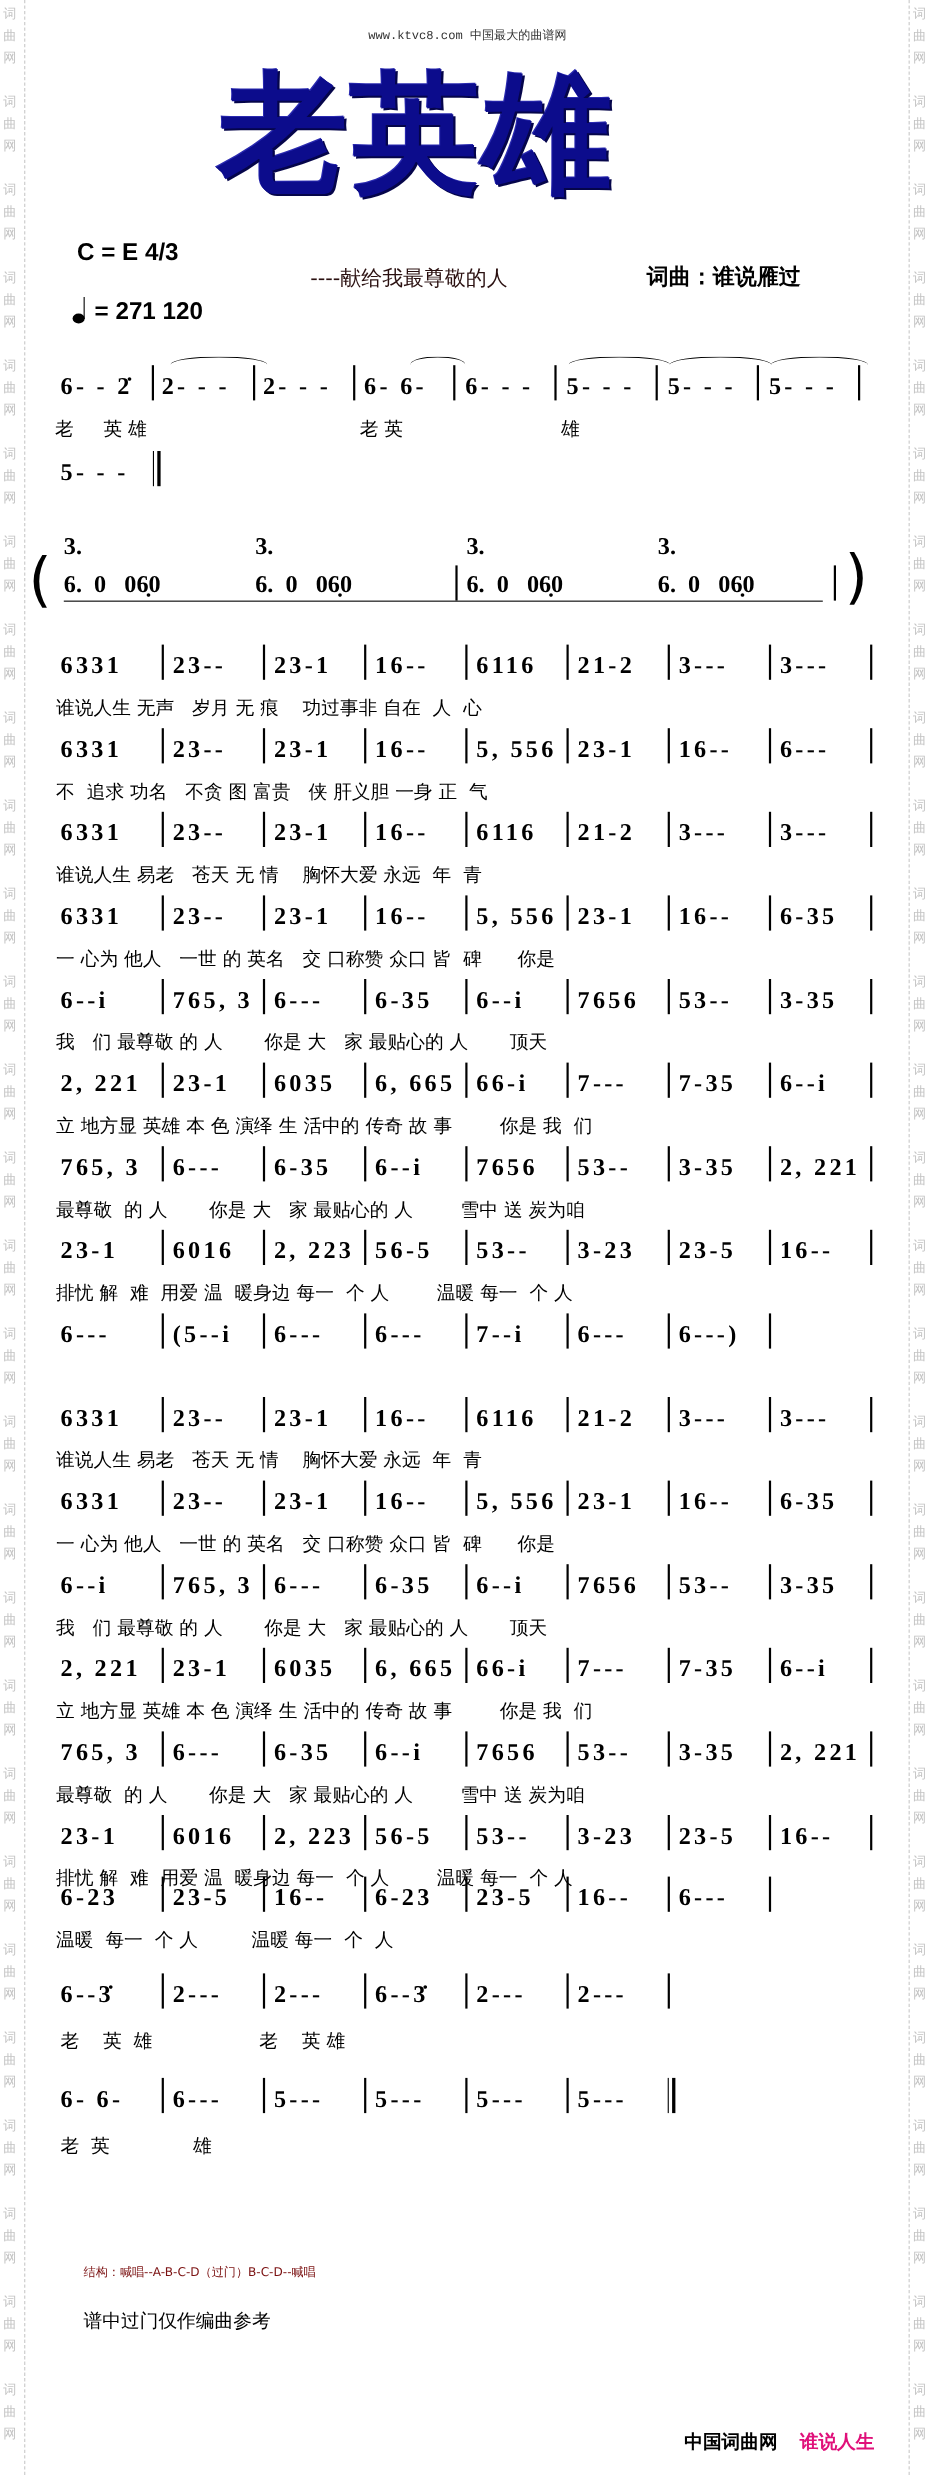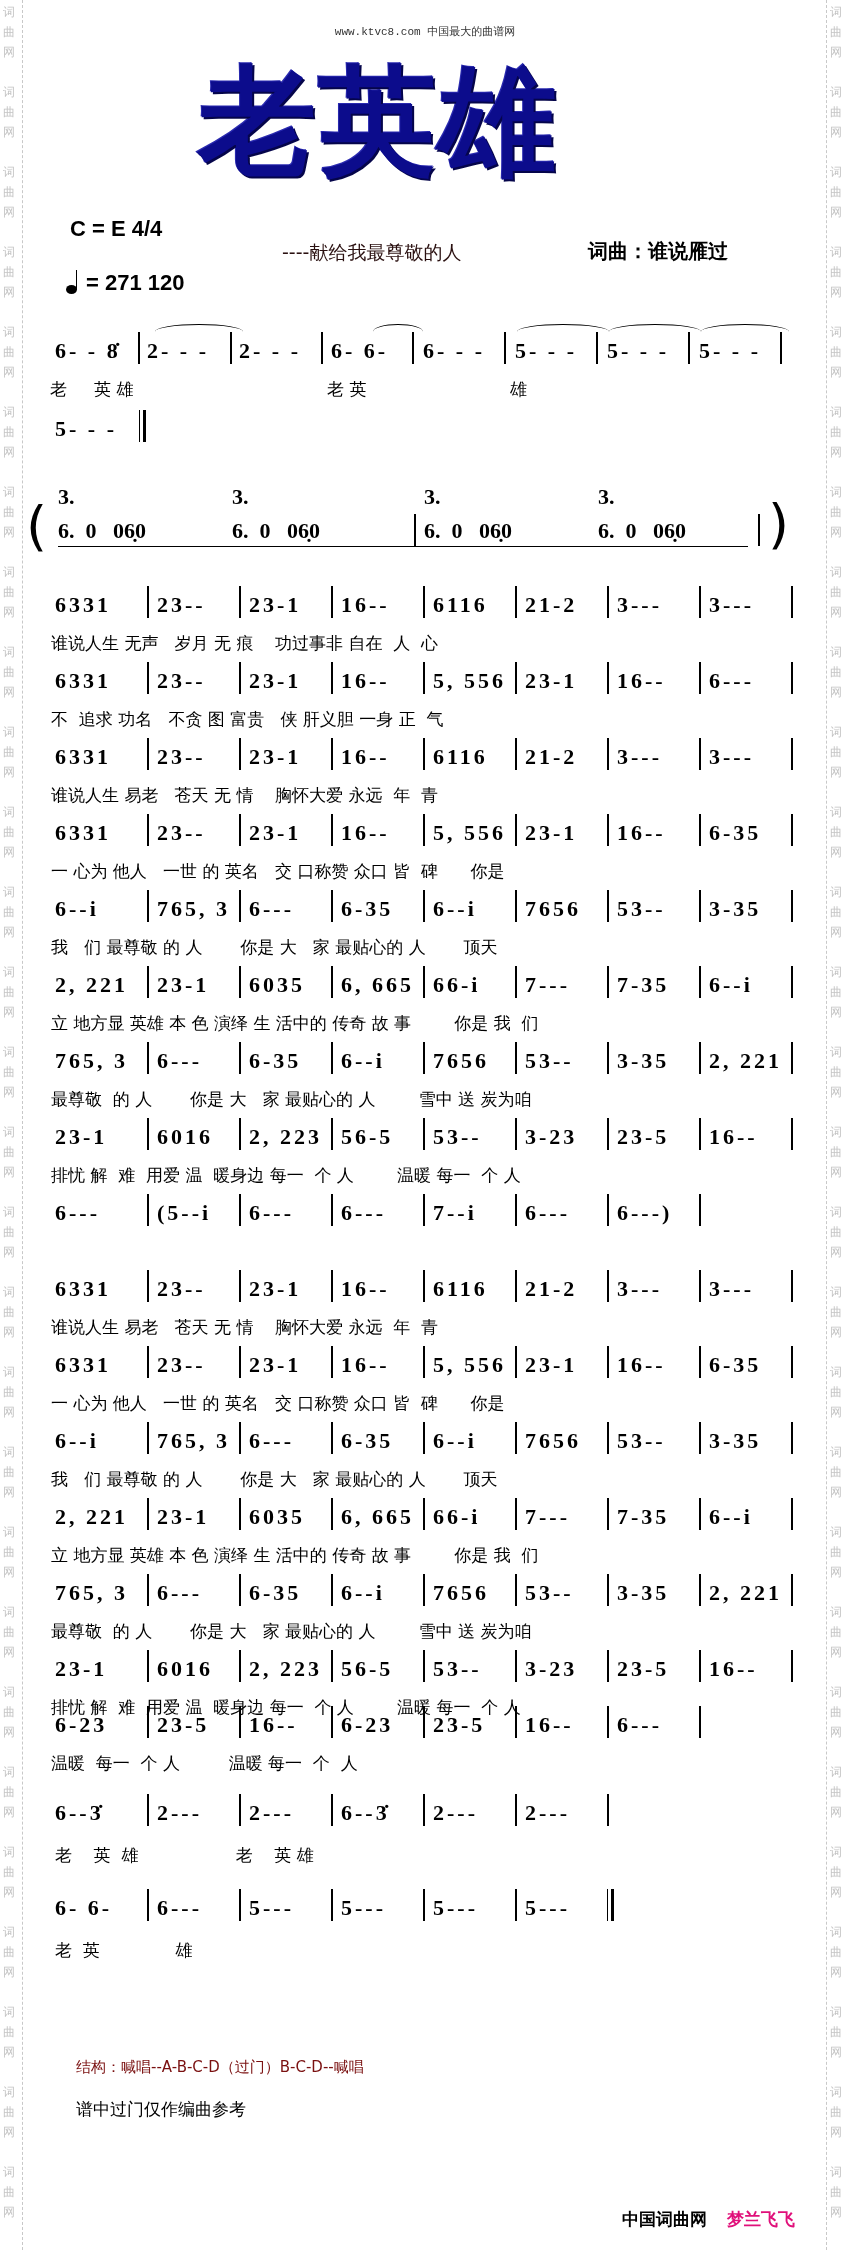--- a/index.html
+++ b/index.html
@@ -19,21 +19,21 @@
   .credit{position:absolute;top:238px;left:588px;font-size:20px;font-weight:bold;}
   .row{position:absolute;left:55px;width:735px;}
   .notes{position:absolute;left:0;height:30px;font-family:"Liberation Serif","DejaVu Serif",serif;font-weight:bold;font-size:22px;letter-spacing:3px;white-space:nowrap;}
   .m{position:absolute;top:0;white-space:nowrap;}
   .bar{position:absolute;top:-6px;width:1.5px;height:32px;background:#000;}
   .dbl{position:absolute;top:-6px;width:3px;height:32px;border-left:1px solid #000;border-right:3px solid #000;}
   .lyr{position:absolute;top:40px;font-size:17px;white-space:nowrap;font-family:"DejaVu Sans",sans-serif;}
   .tie{position:absolute;height:14px;border-top:1.5px solid #000;border-radius:50% 50% 0 0;}
   .intro{position:absolute;top:478px;left:30px;width:760px;height:90px;}
   .paren{position:absolute;font-size:54px;font-weight:normal;line-height:1;}
-  .struct{position:absolute;top:2058px;left:76px;font-size:15px;color:#7a1010;}
+  .struct{position:absolute;top:2058px;left:76px;font-size:11px;color:#7a1010;}
   .note2{position:absolute;top:2098px;left:76px;font-size:17px;}
   .source{position:absolute;top:2208px;left:622px;font-size:17px;font-weight:bold;}
   .source .site-name{color:#e0107a;margin-left:20px;}
 </style>
 </head>
 <body>
 
 <div class="wm-col left" id="wmL">
     <span style="top: 6px;">词</span>
     <span style="top: 26px;">曲</span>
@@ -202,31 +202,31 @@
     <span style="top: 2086px;">词</span>
     <span style="top: 2106px;">曲</span>
     <span style="top: 2126px;">网</span>
     <span style="top: 2166px;">词</span>
     <span style="top: 2186px;">曲</span>
     <span style="top: 2206px;">网</span>
   </div>
 
 <div class="site">www.ktvc8.com 中国最大的曲谱网</div>
 <div class="title">老英雄</div>
-<div class="key">C = E 4/4</div>
+<div class="key">C = E 4/3</div>
 <div class="tempo">
   <span class="note-glyph"></span>
   <span>= 271 120</span>
 </div>
 <div class="dedic">----献给我最尊敬的人</div>
 <div class="credit">词曲：谁说雁过</div>
 
 <div class="row" style="top:338px;">
   <div class="notes">
-    <span class="m" style="left:0">6- - 8̇</span>
+    <span class="m" style="left:0">6- - 2̇</span>
     <span class="bar" style="left:83px"></span>
     <span class="m" style="left:92px">2- - -</span>
     <span class="bar" style="left:175px"></span>
     <span class="m" style="left:184px">2- - -</span>
     <span class="bar" style="left:266px"></span>
     <span class="m" style="left:276px">6- 6-</span>
     <span class="bar" style="left:357px"></span>
     <span class="m" style="left:368px">6- - -</span>
     <span class="bar" style="left:449px"></span>
     <span class="m" style="left:460px">5- - -</span>
@@ -636,14 +636,14 @@
       <span class="bar" style="left: 460px;"></span>
       <span class="m" style="left: 470px;">5---</span>
       <span class="dbl" style="left: 552px;"></span>
     </div>
   <div class="lyr" style="top:44px;white-space:pre">老  英              雄</div>
 </div>
 
 <div class="struct">结构：喊唱--A-B-C-D（过门）B-C-D--喊唱</div>
 <div class="note2">谱中过门仅作编曲参考</div>
 <div class="source">
-  <span>中国词曲网</span><span class="site-name">梦兰飞飞</span>
+  <span>中国词曲网</span><span class="site-name">谁说人生</span>
 </div>
 
 </body></html>

